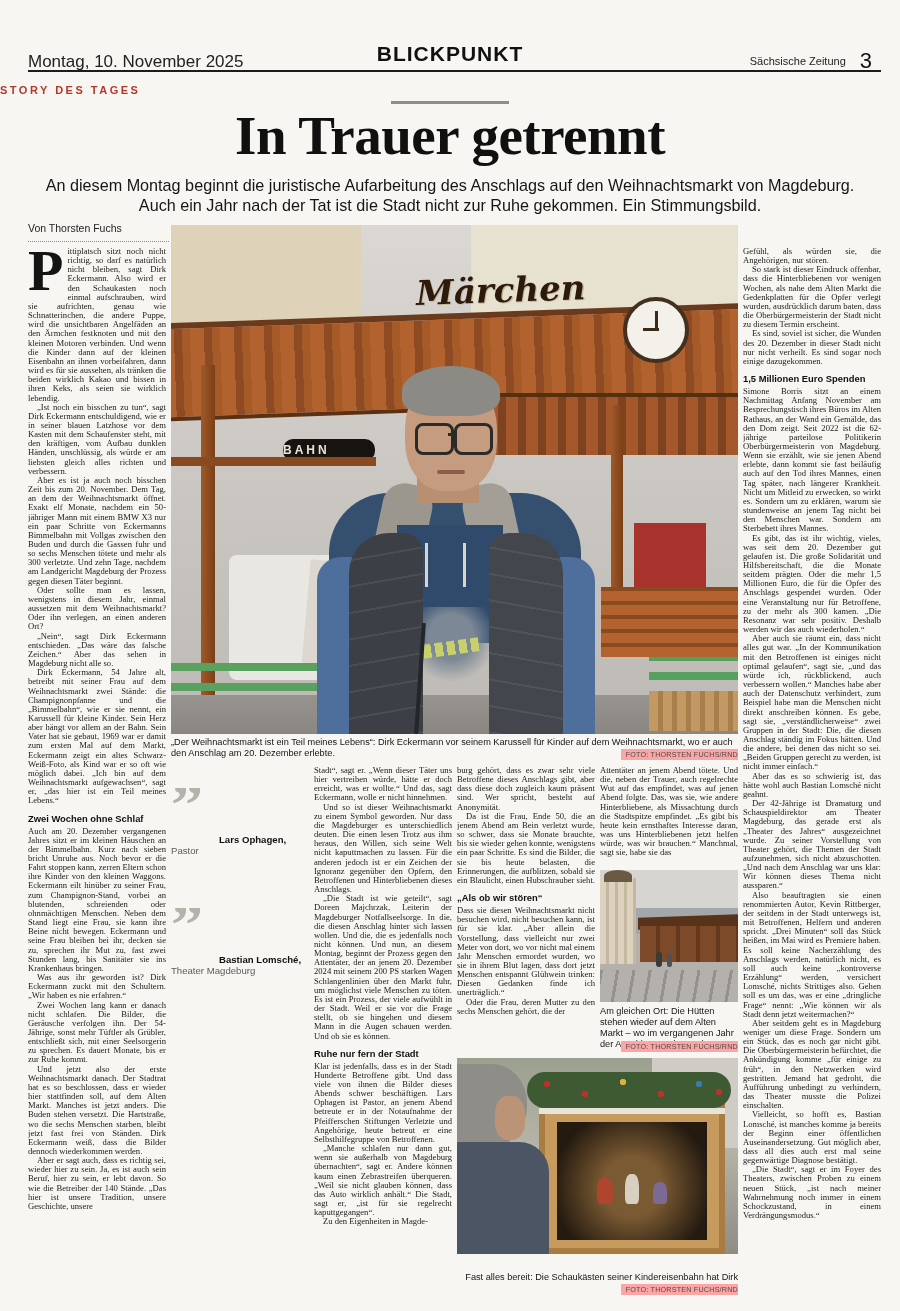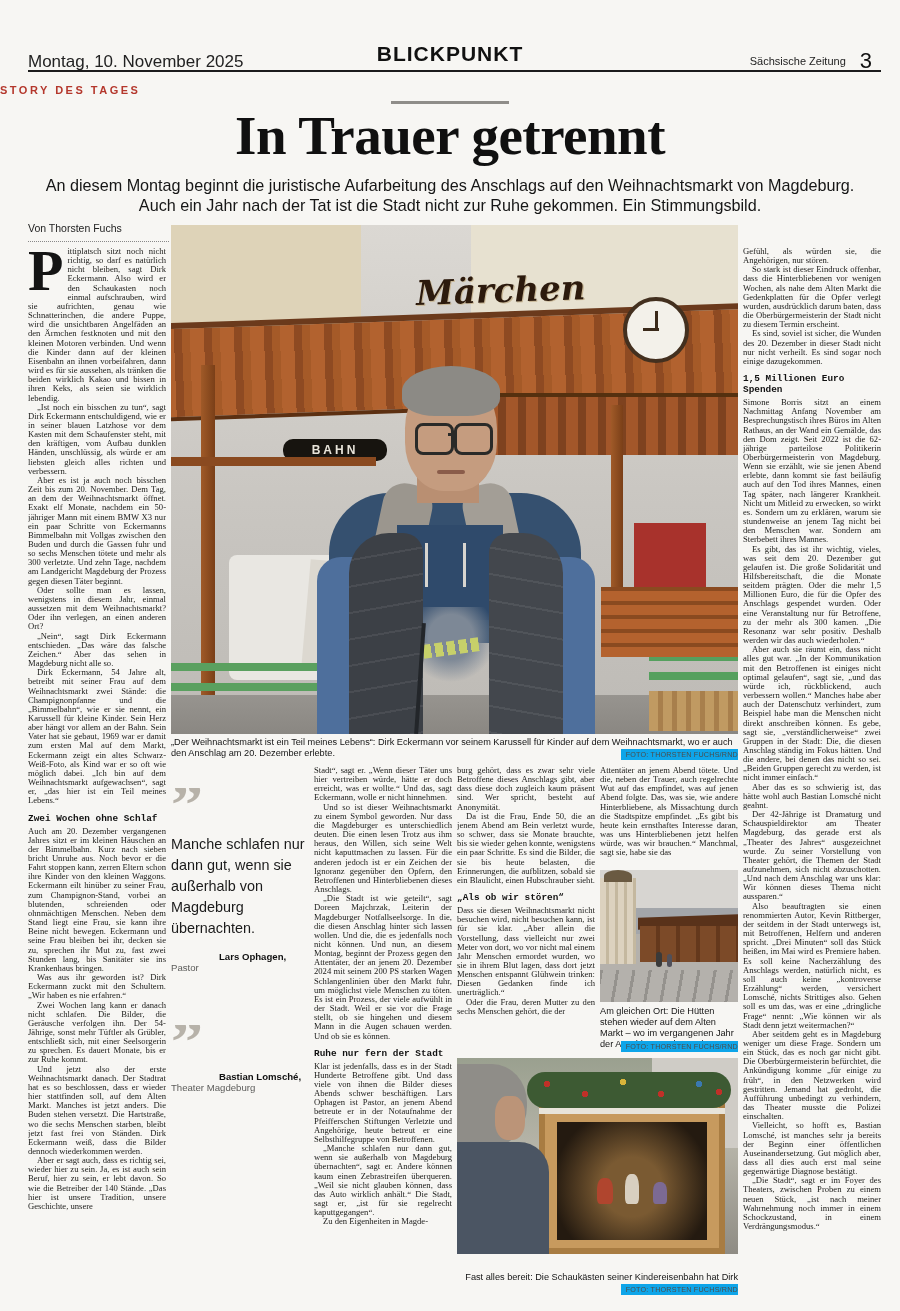--- a/index.html
+++ b/index.html
@@ -20,40 +20,40 @@
             font-family:"Liberation Serif",serif;font-size:55px;font-weight:bold;color:#101010;letter-spacing:-.5px;}
   .deck{position:absolute;left:40px;top:176px;width:820px;margin:0;text-align:center;
         font-size:16.2px;line-height:19.5px;color:#161616;}
   .byline{position:absolute;left:28px;top:222px;width:141px;font-size:10.5px;color:#222;
           padding-bottom:7px;border-bottom:1px dotted #888;}
   
   .col{position:absolute;width:138px;overflow:hidden;}
   .bodytext p{margin:0;text-indent:9px;text-align:justify;font-family:"Liberation Serif",serif;
               font-size:8.6px;line-height:9.15px;color:#1b1b19;}
   .bodytext p.flush{text-indent:0;}
-  .subhead{font-family:Liberation Mono, monospace;font-weight:bold;font-size:9.4px;
+  .subhead{font-family:Liberation Sans, sans-serif;font-weight:bold;font-size:9.4px;
            margin:7px 0 3px;color:#111;}
   .dropcap{float:left;font-family:"Liberation Serif",serif;font-weight:bold;font-size:58px;
            line-height:46px;padding:1px 4px 0 0;color:#141414;}
   .c1{left:28px;top:247px;height:1058px;}
   .c3{left:314px;top:766px;height:546px;}
   .c4{left:457px;top:766px;height:289px;}
   .c5{left:600px;top:766px;height:103px;}
   .c6{left:743px;top:247px;height:1058px;}
   
   .qcol{position:absolute;left:171px;top:788px;width:141px;}
   .q-glyph{font-family:"Liberation Serif",serif;font-weight:bold;font-size:64px;line-height:34px;
            color:#b7b2a9;height:38px;overflow:hidden;margin-bottom:8px;}
   .q-text{font-size:14.4px;line-height:21px;color:#1b1b1b;margin-bottom:12px;}
   .q-name{font-size:9.6px;font-weight:bold;color:#111;margin-left:48px;}
   .q-role{font-size:9.6px;color:#5c5c5a;margin-bottom:52px;}
   
   .caption{position:absolute;font-size:9.2px;line-height:11px;color:#151515;}
   .caption .credit{position:absolute;right:0;bottom:0;font-size:7.2px;letter-spacing:.2px;
-                   color:#4c4c4a;background:#0ea5e9;padding-left:5px;}
+                   color:#4c4c4a;background:#fca5a5;padding-left:5px;}
   .cap-main{left:171px;top:737px;width:567px;height:23px;}
   .cap-market{left:600px;top:1006px;width:138px;height:46px;}
   .cap-show{left:457px;top:1272px;width:281px;height:23px;text-align:right;}
   
   .ph{position:absolute;overflow:hidden;}
   .ph *{position:absolute;}
   .ph-main{left:171px;top:225px;width:567px;height:509px;
            background:linear-gradient(#dbd8d3,#c9c6c1 55%,#bdbab5);}
   .pm-bldg-l{left:0;top:0;width:190px;height:150px;background:#ded3b8;}
   .pm-bldg-r{left:300px;top:0;width:267px;height:125px;background:#e7e1d0;}
@@ -62,22 +62,22 @@
             border-top:6px solid #6b3a1c;border-bottom:4px solid #5c3012;}
   .pm-roof2{left:295px;top:168px;width:272px;height:58px;
             background:repeating-linear-gradient(90deg,#a3572a 0 12px,#7e421f 12px 20px);border-top:4px solid #55300f;}
   .pm-sign{left:215px;top:45px;width:230px;height:52px;font-family:"DejaVu Serif",serif;
            font-style:italic;font-weight:bold;font-size:34px;color:#2c1a0d;text-align:center;
            text-shadow:1px 1px 0 #c9b897;transform:rotate(-2deg);}
   .pm-clock{left:452px;top:72px;width:58px;height:58px;border-radius:50%;background:#f3f1ea;
             border:4px solid #43301f;}
   .pm-clock::before{content:"";position:absolute;left:28px;top:10px;width:3px;height:20px;background:#3a2a1a;}
   .pm-clock::after{content:"";position:absolute;left:16px;top:27px;width:16px;height:3px;background:#3a2a1a;}
-  .pm-bahn{left:112px;top:214px;width:104px;height:22px;background:#17140f;border-radius:10px;
-           color:#e8e4da;font-size:12px;font-weight:bold;letter-spacing:3px;text-align:center;line-height:22px;}
+  .pm-bahn{left:112px;top:214px;width:92px;height:22px;background:#17140f;border-radius:10px;
+           color:#e8e4da;font-size:12px;font-weight:bold;letter-spacing:3px;text-align:left;line-height:22px;}
   .pm-post1{left:30px;top:140px;width:14px;height:366px;background:linear-gradient(90deg,#a05a28,#7a3f18);}
   .pm-post2{left:440px;top:180px;width:12px;height:220px;background:linear-gradient(90deg,#a05a28,#7a3f18);}
   .pm-beam{left:0;top:232px;width:205px;height:9px;background:#8a4a20;}
   .pm-tarp1{left:58px;top:330px;width:130px;height:125px;background:#e9e7e2;border-radius:8px;}
   .pm-tarp2{left:135px;top:338px;width:92px;height:105px;background:#dcd8d0;transform:rotate(5deg);}
   .pm-tree{left:162px;top:352px;width:52px;height:86px;background:#3f6b3a;border-radius:50% 50% 25% 25%;}
   .pm-fence-l{left:0;top:438px;width:192px;height:66px;
               background:repeating-linear-gradient(180deg,#5aa05f 0 8px,rgba(0,0,0,0) 8px 20px);}
   .pm-fence-r{left:478px;top:428px;width:89px;height:72px;
               background:repeating-linear-gradient(180deg,#55a05e 0 8px,rgba(0,0,0,0) 8px 19px);}
@@ -213,21 +213,20 @@
     <h3 class="subhead">Zwei Wochen ohne Schlaf</h3>
     <p class="flush">Auch am 20. Dezember vergangenen Jahres sitzt er im kleinen Häuschen an der Bimmelbahn. Kurz nach sieben bricht Unruhe aus. Noch bevor er die Fahrt stoppen kann, zerren Eltern schon ihre Kinder von den kleinen Waggons. Eckermann eilt hinüber zu seiner Frau, zum Champignon-Stand, vorbei an blutenden, schreienden oder ohnmächtigen Menschen. Neben dem Stand liegt eine Frau, sie kann ihre Beine nicht bewegen. Eckermann und seine Frau bleiben bei ihr, decken sie zu, sprechen ihr Mut zu, fast zwei Stunden lang, bis Sanitäter sie ins Krankenhaus bringen.</p>
     <p>Was aus ihr geworden ist? Dirk Eckermann zuckt mit den Schultern. „Wir haben es nie erfahren.“</p>
     <p>Zwei Wochen lang kann er danach nicht schlafen. Die Bilder, die Geräusche verfolgen ihn. Der 54-Jährige, sonst mehr Tüftler als Grübler, entschließt sich, mit einer Seelsorgerin zu sprechen. Es dauert Monate, bis er zur Ruhe kommt.</p>
     <p>Und jetzt also der erste Weihnachtsmarkt danach. Der Stadtrat hat es so beschlossen, dass er wieder hier stattfinden soll, auf dem Alten Markt. Manches ist jetzt anders. Die Buden stehen versetzt. Die Hartstraße, wo die sechs Menschen starben, bleibt jetzt fast frei von Ständen. Dirk Eckermann weiß, dass die Bilder dennoch wiederkommen werden.</p>
     <p>Aber er sagt auch, dass es richtig sei, wieder hier zu sein. Ja, es ist auch sein Beruf, hier zu sein, er lebt davon. So wie die Betreiber der 140 Stände. „Das hier ist unsere Tradition, unsere Geschichte, unsere</p>
   </div>
 
   <div class="qcol">
     <div class="q-glyph">”</div>
-    <div class="q-text">Manche schlafen nur dann gut, wenn sie außerhalb von Magdeburg übernachten.</div>
     <div class="q-name">Lars Ophagen,</div>
     <div class="q-role">Pastor</div>
     <div class="q-glyph">”</div>
     <div class="q-name">Bastian Lomsché,</div>
     <div class="q-role">Theater Magdeburg</div>
   </div>
 
   <div class="col c3 bodytext">
     <p class="flush">Stadt“, sagt er. „Wenn dieser Täter uns hier vertreiben würde, hätte er doch erreicht, was er wollte.“ Und das, sagt Eckermann, wolle er nicht hinnehmen.</p>
     <p>Und so ist dieser Weihnachtsmarkt zu einem Symbol geworden. Nur dass die Magdeburger es unterschiedlich deuten. Die einen lesen Trotz aus ihm heraus, den Willen, sich seine Welt nicht kaputtmachen zu lassen. Für die anderen jedoch ist er ein Zeichen der Ignoranz gegenüber den Opfern, den Betroffenen und Hinterbliebenen dieses Anschlags.</p>
@@ -288,17 +287,17 @@
     <p>So stark ist dieser Eindruck offenbar, dass die Hinterbliebenen vor wenigen Wochen, als nahe dem Alten Markt die Gedenkplatten für die Opfer verlegt wurden, ausdrücklich darum baten, dass die Oberbürgermeisterin der Stadt nicht zu diesem Termin erscheint.</p>
     <p>Es sind, soviel ist sicher, die Wunden des 20. Dezember in dieser Stadt nicht nur nicht verheilt. Es sind sogar noch einige dazugekommen.</p>
     <h3 class="subhead">1,5 Millionen Euro Spenden</h3>
     <p class="flush">Simone Borris sitzt an einem Nachmittag Anfang November am Besprechungstisch ihres Büros im Alten Rathaus, an der Wand ein Gemälde, das den Dom zeigt. Seit 2022 ist die 62-jährige parteilose Politikerin Oberbürgermeisterin von Magdeburg. Wenn sie erzählt, wie sie jenen Abend erlebte, dann kommt sie fast beiläufig auch auf den Tod ihres Mannes, einen Tag später, nach längerer Krankheit. Nicht um Mitleid zu erwecken, so wirkt es. Sondern um zu erklären, warum sie stundenweise an jenem Tag nicht bei den Menschen war. Sondern am Sterbebett ihres Mannes.</p>
     <p>Es gibt, das ist ihr wichtig, vieles, was seit dem 20. Dezember gut gelaufen ist. Die große Solidarität und Hilfsbereitschaft, die die Monate seitdem prägten. Oder die mehr 1,5 Millionen Euro, die für die Opfer des Anschlags gespendet wurden. Oder eine Veranstaltung nur für Betroffene, zu der mehr als 300 kamen. „Die Resonanz war sehr positiv. Deshalb werden wir das auch wiederholen.“</p>
     <p>Aber auch sie räumt ein, dass nicht alles gut war. „In der Kommunikation mit den Betroffenen ist einiges nicht optimal gelaufen“, sagt sie, „und das würde ich, rückblickend, auch verbessern wollen.“ Manches habe aber auch der Datenschutz verhindert, zum Beispiel habe man die Menschen nicht direkt anschreiben können. Es gebe, sagt sie, „verständlicherweise“ zwei Gruppen in der Stadt: Die, die diesen Anschlag ständig im Fokus hätten. Und die andere, bei denen das nicht so sei. „Beiden Gruppen gerecht zu werden, ist nicht immer einfach.“</p>
     <p>Aber das es so schwierig ist, das hätte wohl auch Bastian Lomsché nicht geahnt.</p>
     <p>Der 42-Jährige ist Dramaturg und Schauspieldirektor am Theater Magdeburg, das gerade erst als „Theater des Jahres“ ausgezeichnet wurde. Zu seiner Vorstellung von Theater gehört, die Themen der Stadt aufzunehmen, sich nicht abzuschotten. „Und nach dem Anschlag war uns klar: Wir können dieses Thema nicht aussparen.“</p>
     <p>Also beauftragten sie einen renommierten Autor, Kevin Rittberger, der seitdem in der Stadt unterwegs ist, mit Betroffenen, Helfern und anderen spricht. „Drei Minuten“ soll das Stück heißen, im Mai wird es Premiere haben. Es soll keine Nacherzählung des Anschlags werden, natürlich nicht, es soll auch keine „kontroverse Erzählung“ werden, versichert Lomsché, nichts Strittiges also. Gehen soll es um das, was er eine „dringliche Frage“ nennt: „Wie können wir als Stadt denn jetzt weitermachen?“</p>
     <p>Aber seitdem geht es in Magdeburg weniger um diese Frage. Sondern um ein Stück, das es noch gar nicht gibt. Die Oberbürgermeisterin befürchtet, die Ankündigung komme „für einige zu früh“, in den Netzwerken wird gestritten. Jemand hat gedroht, die Aufführung unbedingt zu verhindern, das Theater musste die Polizei einschalten.</p>
-    <p>Vielleicht, so hofft es, Bastian Lomsché, ist manches sehr ja bereits der Beginn einer öffentlichen Auseinandersetzung. Gut möglich aber, dass all dies auch erst mal seine gegenwärtige Diagnose bestätigt.</p>
+    <p>Vielleicht, so hofft es, Bastian Lomsché, ist manches komme ja bereits der Beginn einer öffentlichen Auseinandersetzung. Gut möglich aber, dass all dies auch erst mal seine gegenwärtige Diagnose bestätigt.</p>
     <p>„Die Stadt“, sagt er im Foyer des Theaters, zwischen Proben zu einem neuen Stück, „ist nach meiner Wahrnehmung noch immer in einem Schockzustand, in einem Verdrängungsmodus.“</p>
   </div>
 
 </div>
 
 </body></html>

